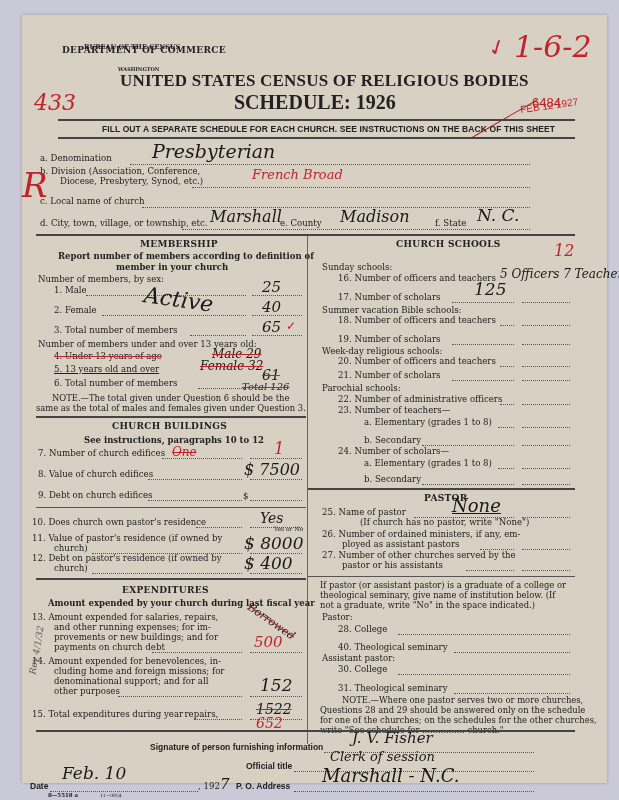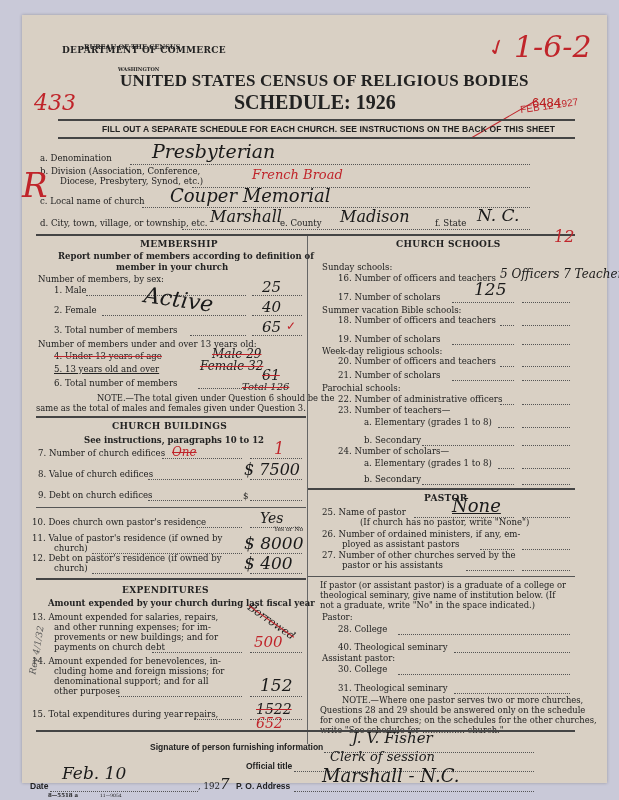--- a/index.html
+++ b/index.html
@@ -51,21 +51,20 @@
   <div class="dots" style="left:108px;top:149px;width:400px;"></div>
   <div class="abs hw" style="left:130px;top:125px;font-size:19px;">Presbyterian</div>
 
   <div class="abs lbl" style="left:18px;top:151px;">b. Division (Association, Conference,</div>
   <div class="abs lbl" style="left:38px;top:161px;">Diocese, Presbytery, Synod, etc.)</div>
   <div class="dots" style="left:170px;top:172px;width:338px;"></div>
   <div class="abs hw red" style="left:230px;top:152px;font-size:13px;">French Broad</div>
 
   <div class="abs lbl" style="left:18px;top:181px;">c. Local name of church</div>
   <div class="dots" style="left:120px;top:192px;width:388px;"></div>
-  <div class="abs hw" style="left:148px;top:170px;font-size:18px;">Couper Memorial</div>
 
   <div class="abs lbl" style="left:18px;top:203px;">d. City, town, village, or township, etc.</div>
   <div class="abs hw" style="left:188px;top:192px;font-size:16px;">Marshall</div>
   <div class="abs lbl" style="left:258px;top:203px;">e. County</div>
   <div class="abs hw" style="left:318px;top:192px;font-size:16px;">Madison</div>
   <div class="abs lbl" style="left:413px;top:203px;">f. State</div>
   <div class="abs hw" style="left:455px;top:190px;font-size:17px;">N. C.</div>
   <div class="dots" style="left:160px;top:214px;width:348px;"></div>
   <div class="abs hw red" style="left:0px;top:150px;font-size:34px;">R</div>
 
@@ -97,21 +96,21 @@
   <div class="abs lbl" style="left:16px;top:324px;">Number of members under and over 13 years old:</div>
   <div class="abs lbl strike" style="left:32px;top:336px;">4. Under 13 years of age</div>
   <div class="abs hw strike" style="left:190px;top:332px;font-size:12px;">Male 29</div>
   <div class="abs lbl" style="left:32px;top:349px;text-decoration:underline;">5. 13 years old and over</div>
   <div class="abs hw strike" style="left:178px;top:344px;font-size:12px;">Female 32</div>
   <div class="abs lbl" style="left:32px;top:363px;">6. Total number of members</div>
   <div class="dots" style="left:176px;top:373px;width:48px;"></div>
   <div class="abs hw strike" style="left:240px;top:352px;font-size:14px;">61</div>
   <div class="abs hw strike" style="left:220px;top:366px;font-size:10px;">Total 126</div>
 
-  <div class="abs note" style="left:30px;top:378px;margin-left:45px;">NOTE.—The total given under Question 6 should be the</div>
+  <div class="abs note" style="left:30px;top:378px;">NOTE.—The total given under Question 6 should be the</div>
   <div class="abs note" style="left:14px;top:388px;">same as the total of males and females given under Question 3.</div>
 
   <div class="rule" style="left:14px;top:401px;width:270px;"></div>
 
   <div class="abs sec" style="left:90px;top:406px;">CHURCH BUILDINGS</div>
   <div class="abs sub" style="left:62px;top:420px;">See instructions, paragraphs 10 to 12</div>
 
   <div class="abs lbl" style="left:16px;top:433px;">7. Number of church edifices</div>
   <div class="dots" style="left:140px;top:443px;width:80px;"></div>
   <div class="dots" style="left:228px;top:443px;width:52px;"></div>
@@ -173,21 +172,21 @@
   <div class="abs lbl" style="left:10px;top:694px;">13. Amount expended for salaries, repairs,</div>
   <div class="abs lbl" style="left:10px;top:694px;background:#d9d0c4;">15. Total expenditures during year</div>
   <div class="dots" style="left:172px;top:704px;width:48px;"></div>
   <div class="dots" style="left:228px;top:704px;width:52px;"></div>
   <div class="abs hw strike" style="left:234px;top:686px;font-size:14px;">1522</div>
   <div class="abs hw red" style="left:234px;top:700px;font-size:14px;">652</div>
 
   <div class="abs hw" style="left:-10px;top:630px;font-size:9px;color:#555;transform:rotate(-80deg);">Rev 4/1/32</div>
 
   <div class="abs sec" style="left:374px;top:224px;">CHURCH SCHOOLS</div>
-  <div class="abs hw red" style="left:532px;top:212px;font-size:16px;text-align:right;">12</div>
+  <div class="abs hw red" style="left:532px;top:226px;font-size:16px;text-align:right;">12</div>
 
   <div class="abs lbl" style="left:300px;top:247px;">Sunday schools:</div>
   <div class="abs lbl" style="left:316px;top:258px;">16. Number of officers and teachers</div>
   <div class="abs hw" style="left:478px;top:252px;font-size:12px;">5 Officers  7 Teachers</div>
   <div class="abs lbl" style="left:316px;top:277px;">17. Number of scholars</div>
   <div class="dots" style="left:430px;top:287px;width:62px;"></div>
   <div class="dots" style="left:500px;top:287px;width:48px;"></div>
   <div class="abs hw" style="left:452px;top:264px;font-size:17px;">125</div>
 
   <div class="abs lbl" style="left:300px;top:290px;">Summer vacation Bible schools:</div>

